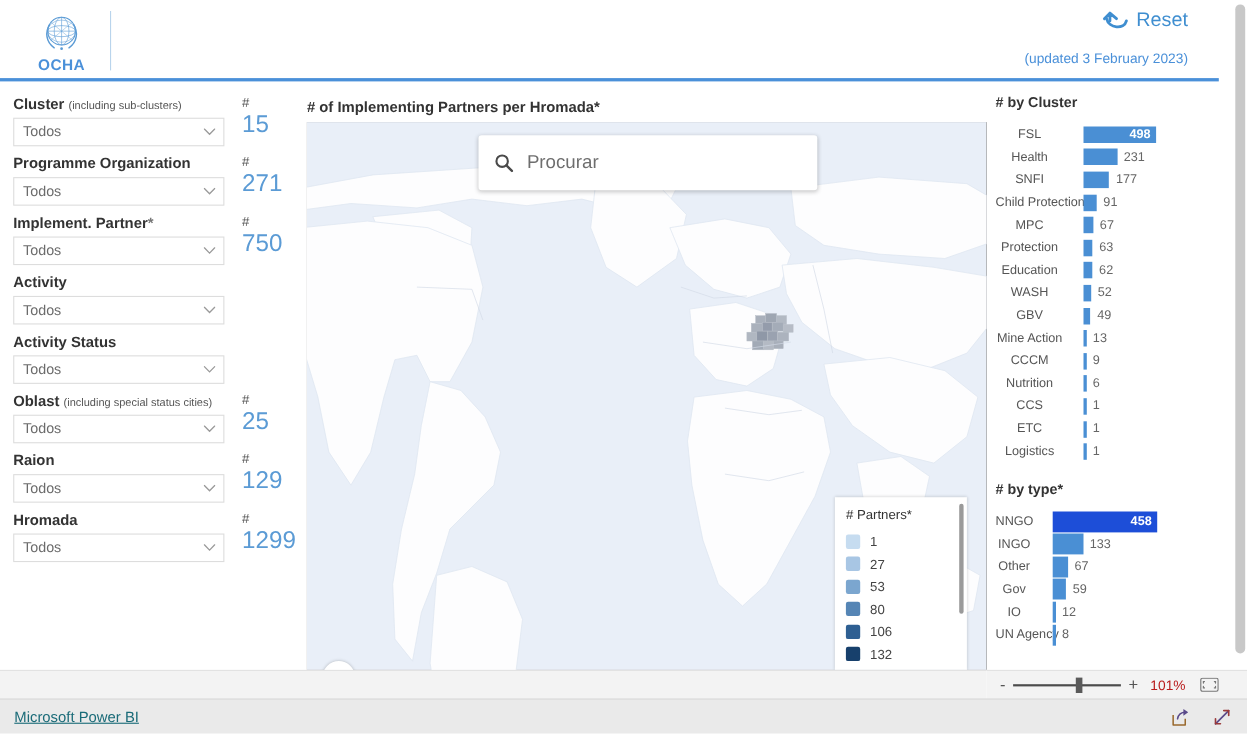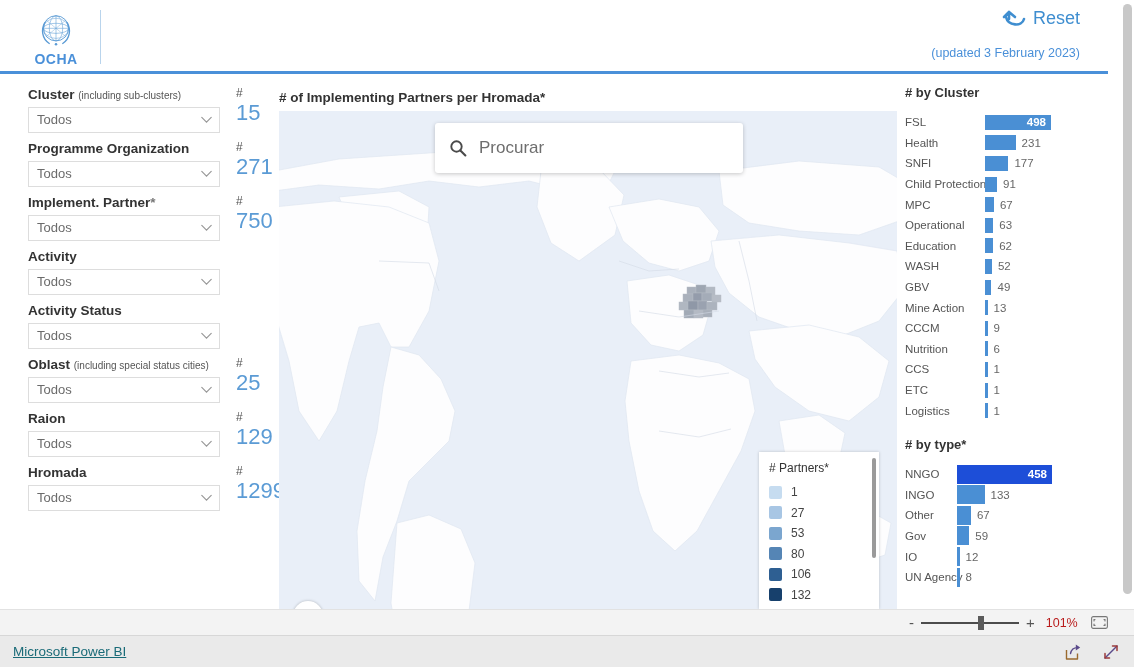--- a/index.html
+++ b/index.html
@@ -41,21 +41,21 @@
   }
   #reset-icon { width: 26px; height: 24px; display:block; }
   #reset-label { font-size: 18px; color: #3f8ed0; }
   #updated-note {
     position: absolute; right: 28px; top: 46px;
     font-size: 12.5px; color: #4a90d9;
   }
 
   
   #filters {
-    position: absolute; left: 16px; top: 77px; width: 270px; height: 532px;
+    position: absolute; left: 0; top: 77px; width: 270px; height: 532px;
     background: #fff; padding: 10px 0 0 12px;
   }
   .filter-group { position: relative; margin-bottom: 8.5px; }
   .filter-label {
     font-size: 13.5px; font-weight: bold; color: #333;
     line-height: 1.15; margin-bottom: 4px; white-space: nowrap;
   }
   .filter-label .sub {
     font-size: 10px; font-weight: normal; color: #555;
   }
@@ -127,21 +127,21 @@
   #right-panel {
     position: absolute; left: 905px; top: 85px; width: 200px; height: 524px;
   }
   .chart-title {
     font-size: 13px; font-weight: bold; color: #333; margin-bottom: 12px;
   }
   .bar-row {
     display: flex; align-items: center; height: 20.6px; width: 100%;
   }
   .bar-cat {
-    width: 80px; text-align: left; padding-right: 18px;
+    width: 80px; text-align: center; padding-right: 18px;
     font-size: 11.5px; color: #555; white-space: nowrap; flex: none;
   }
   .bar-zone { position: relative; flex: 1; height: 100%; display:flex; align-items:center; }
   .bar-fill {
     height: 15px; background: #4a8fd4; position: relative; flex: none;
   }
   .bar-val-in {
     position: absolute; right: 5px; top: 50%; transform: translateY(-50%);
     font-size: 11.5px; font-weight: bold; color: #fff; white-space: nowrap;
   }
@@ -465,21 +465,21 @@
               </span>
             </div>
             <div class="bar-row ">
               <span class="bar-cat">MPC</span>
               <span class="bar-zone">
                 <span class="bar-fill" style="width:8.879518072289157px;background:#4a8fd4"></span>
                 <span class="bar-val-out">67</span>
               </span>
             </div>
             <div class="bar-row ">
-              <span class="bar-cat">Operational</span>
+              <span class="bar-cat">Protection</span>
               <span class="bar-zone">
                 <span class="bar-fill" style="width:8.349397590361445px;background:#4a8fd4"></span>
                 <span class="bar-val-out">63</span>
               </span>
             </div>
             <div class="bar-row ">
               <span class="bar-cat">Education</span>
               <span class="bar-zone">
                 <span class="bar-fill" style="width:8.216867469879517px;background:#4a8fd4"></span>
                 <span class="bar-val-out">62</span>

